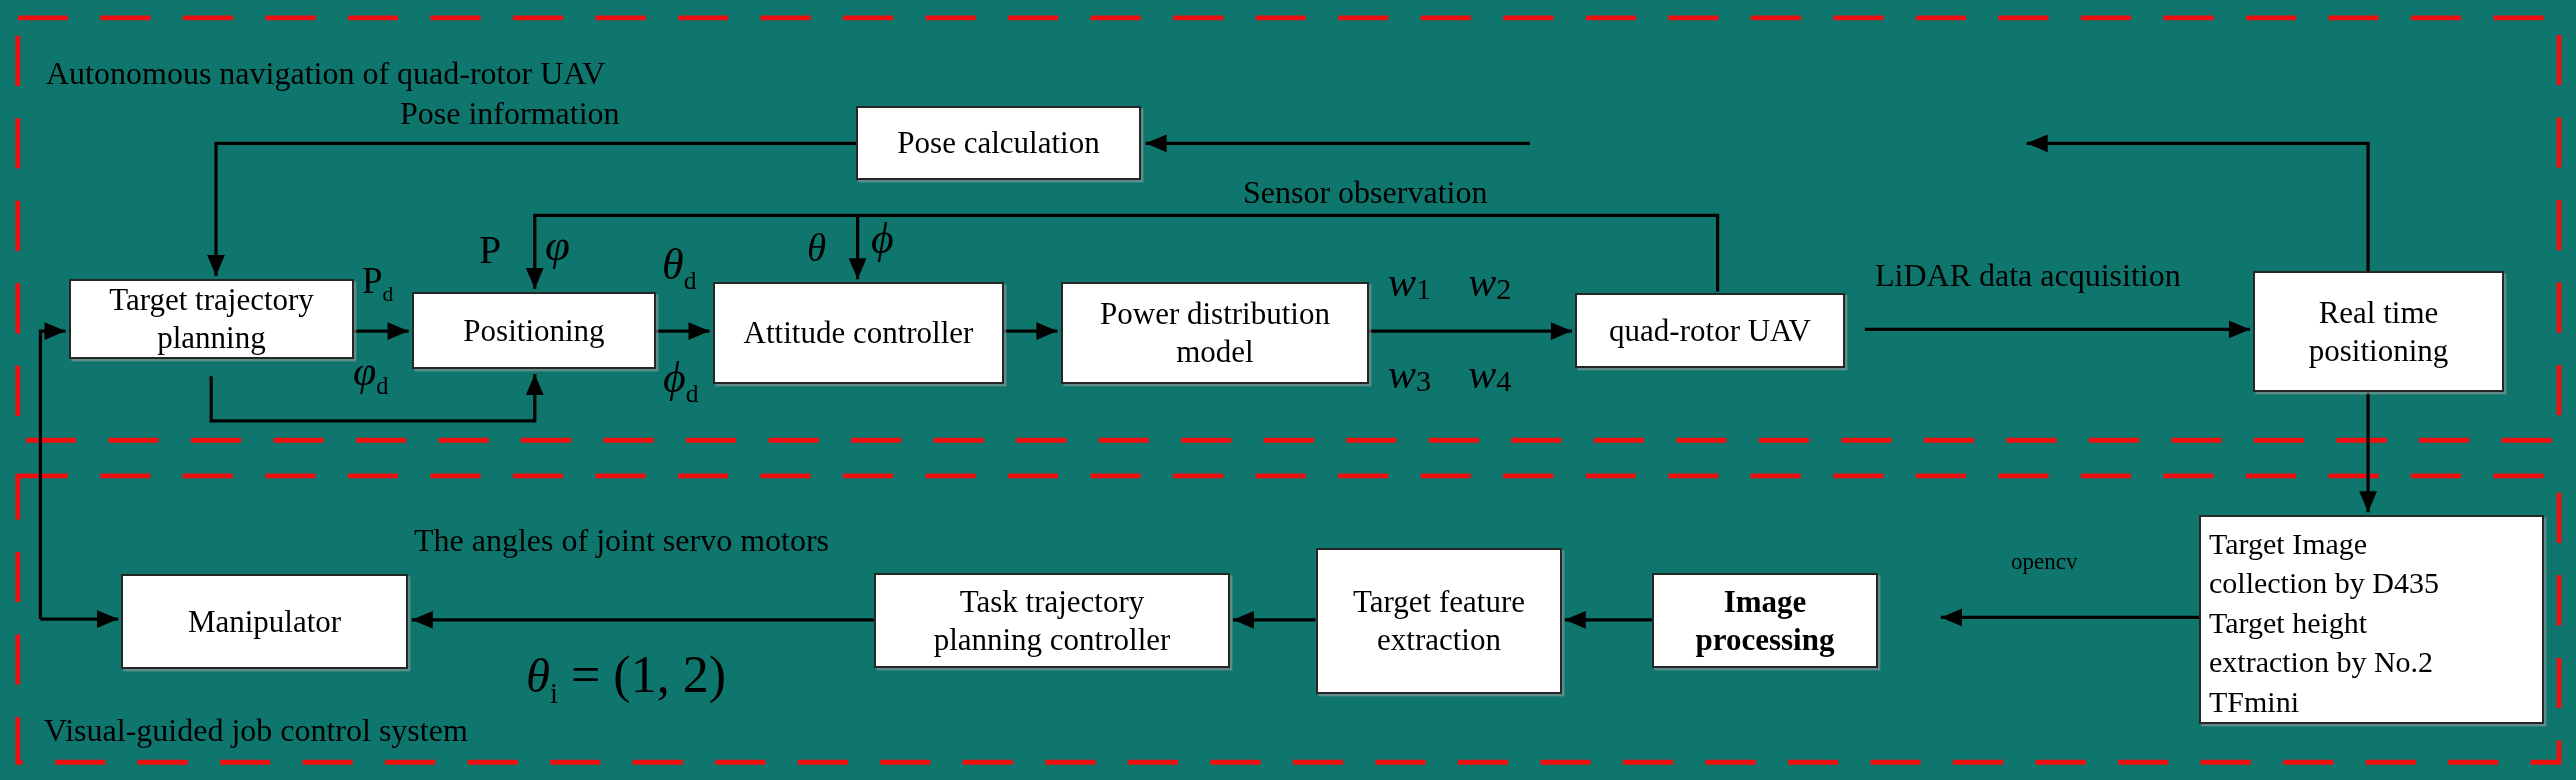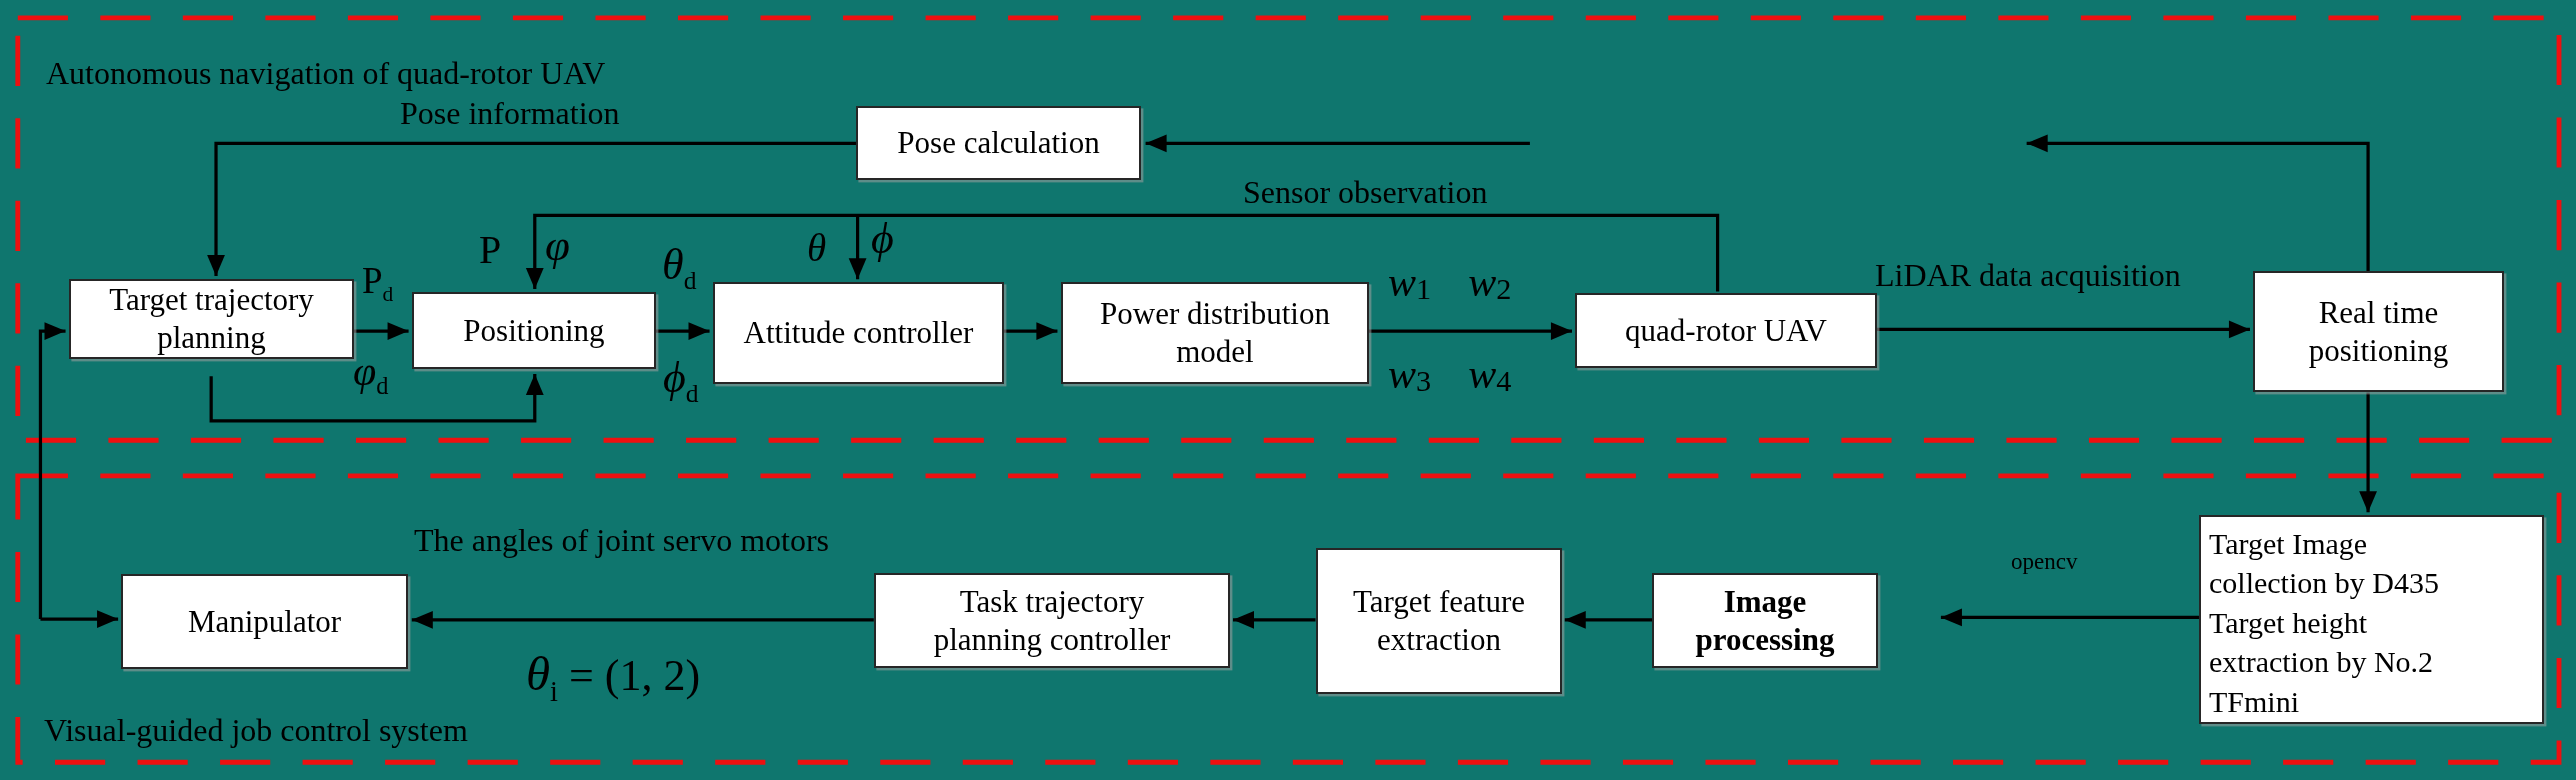--- a/index.html
+++ b/index.html
@@ -73,21 +73,21 @@
   <div class="box" style="left:412px;top:292px;width:244px;height:77px;">
     <span class="bt">Positioning</span>
   </div>
   <div class="box" style="left:713px;top:282px;width:291px;height:102px;">
     <span class="bt">Attitude controller</span>
   </div>
   <div class="box" style="left:1061px;top:282px;width:308px;height:102px;">
     <span class="bt">Power distribution
 model</span>
   </div>
-  <div class="box" style="left:1575px;top:293px;width:302px;height:75px;">
+  <div class="box" style="left:1575px;top:293px;width:270px;height:75px;">
     <span class="bt">quad-rotor UAV</span>
   </div>
   <div class="box" style="left:2253px;top:271px;width:251px;height:121px;">
     <span class="bt">Real time
 positioning</span>
   </div>
   <div class="box" style="left:121px;top:574px;width:287px;height:95px;">
     <span class="bt">Manipulator</span>
   </div>
   <div class="box" style="left:874px;top:573px;width:356px;height:95px;">
@@ -141,17 +141,17 @@
   </div>
   <div class="math mrow" style="left:1388px;top:261px;font-size:42px;">
     <span><span class="base">w</span><span class="sub" style="font-size:.72em;vertical-align:-0.1em;">1</span></span>
     <span><span class="base">w</span><span class="sub" style="font-size:.72em;vertical-align:-0.1em;">2</span></span>
   </div>
   <div class="math mrow" style="left:1388px;top:353px;font-size:42px;">
     <span><span class="base">w</span><span class="sub" style="font-size:.72em;vertical-align:-0.1em;">3</span></span>
     <span><span class="base">w</span><span class="sub" style="font-size:.72em;vertical-align:-0.1em;">4</span></span>
   </div>
   <div class="math" style="left:526px;top:649px;font-size:49px;">
-    <span class="base">θ</span><span class="sub">i</span><span class="rest" style="font-size:44px;"> = (1, 2)</span>
+    <span class="base">θ</span><span class="sub">i</span><span class="rest" style="font-size:52px;"> = (1, 2)</span>
   </div>
 
 </div>
 
 
 </body></html>

